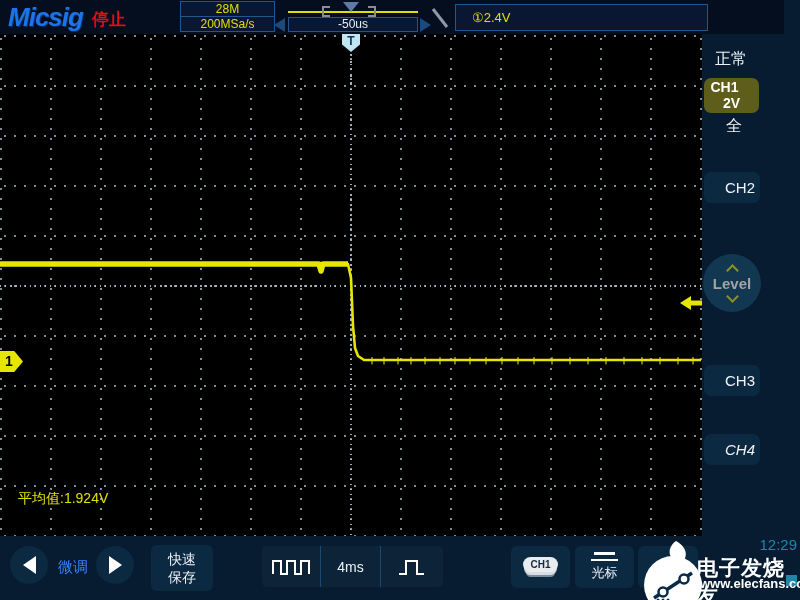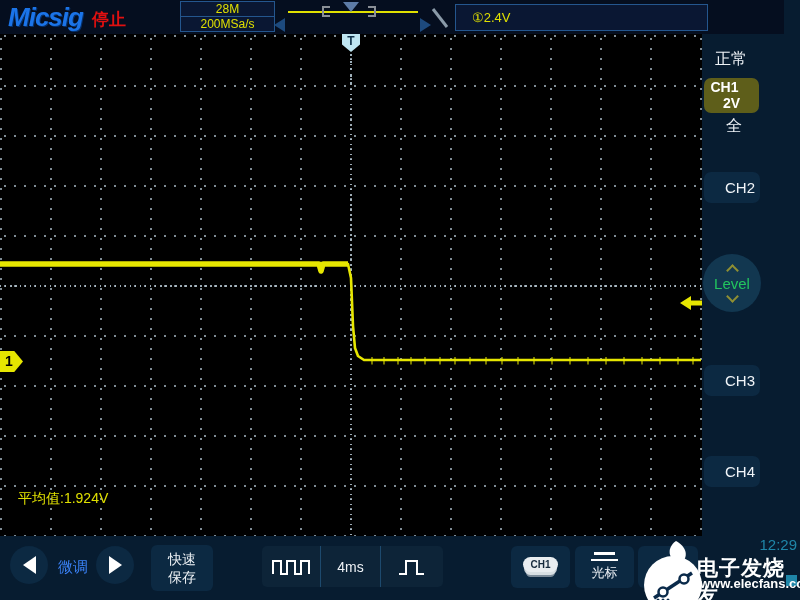--- a/index.html
+++ b/index.html
@@ -69,24 +69,24 @@
   .dc-icon .solid { height:2px; background:#fff; margin-bottom:2px; }
   .dc-icon .dash { height:2px; background:repeating-linear-gradient(to right,#fff 0 2.5px, transparent 2.5px 4.5px); }
   .band-all { position:absolute; left:24px; top:82px; font-size:16px; color:#eef2f6; }
   .probe-col { position:absolute; left:59px; top:3px; width:36px; height:111px; background:#5e5e1a;
                border-radius:9px; display:flex; flex-direction:column; align-items:center; }
   .probe-col .cell { flex:1; display:flex; align-items:center; justify-content:center; width:100%; }
   .probe-col .div { width:100%; height:1px; background:rgba(255,255,255,.3); }
   .probe-x { font-size:11px; color:#fff; font-weight:bold; height:19px; line-height:19px; }
   .chbtn { position:absolute; left:2px; width:56px; height:31px; background:#0c2942; border-radius:7px;
            color:#f0f4f8; font-size:15px; text-align:center; line-height:31px;padding-left:16px; }
-  .ch2 { top:138px; } .ch3 { top:331px;text-align:center; } .ch4 { top:422px; }
+  .ch2 { top:138px; } .ch3 { top:331px;text-align:center; } .ch4 { top:400px;font-style:italic; }
   .level-btn { position:absolute; left:1px; top:220px; width:58px; height:58px; border-radius:50%;
                background:#123750; display:flex; flex-direction:column; align-items:center; justify-content:center; }
-  .level-btn span.txt { color:#22c55e; font-weight:normal; font-size:15px; line-height:15px; }
+  .level-btn span.txt { color:#a3a3a3; font-weight:bold; font-size:15px; line-height:15px; }
   .chev { width:9px; height:9px; border-left:2px solid #8f8f33; border-top:2px solid #8f8f33; }
   .chev.up { transform:rotate(45deg); margin-bottom:1px; }
   .chev.down { transform:rotate(225deg); margin-top:1px; }
   
   .bottombar { position:absolute; left:0; top:536px; width:800px; height:64px; background:#071c30; }
   .circ-btn { position:absolute; top:10px; width:38px; height:38px; border-radius:50%; background:#0c2942;
               display:flex; align-items:center; justify-content:center; }
   .prev { left:10px; } .next { left:96px; }
   .tri-l { width:0; height:0; border-top:9px solid transparent; border-bottom:9px solid transparent; border-right:13px solid #fff; }
   .tri-r { width:0; height:0; border-top:9px solid transparent; border-bottom:9px solid transparent; border-left:13px solid #fff; }
@@ -128,20 +128,21 @@
       <div class="row">28M</div>
       <div class="row">200MSa/s</div>
     </div>
 
     <div class="mem-line"></div>
     <div class="bracket l"></div>
     <div class="bracket r"></div>
     <div class="mem-tri"></div>
 
     <div class="harrow l"></div>
+    <div class="hpos-box">-50us</div>
     <div class="harrow r"></div>
 
     <div class="slope-icon">
       <svg width="20" height="24">
           <line x1="3" y1="3" x2="17" y2="21" stroke="#8a9aa8" stroke-width="3"></line>
         </svg>
     </div>
 
     <div class="trig-box">①2.4V</div>
   </div>

